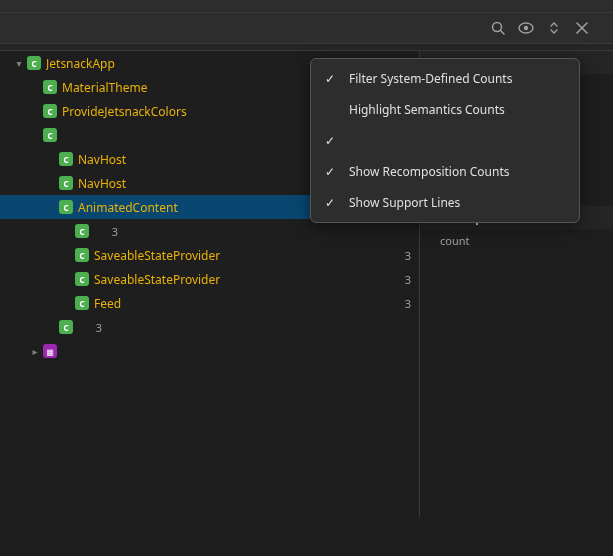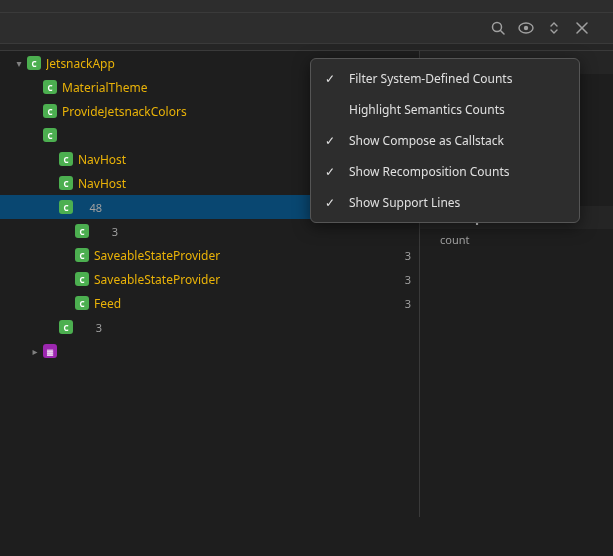--- a/index.html
+++ b/index.html
@@ -173,20 +173,21 @@
       margin-right: 4px;
       color: #808080;
       font-size: 10px;
     }
     .attr-item {
       padding: 3px 28px 3px 20px;
       color: #a0a0a0;
       font-size: 11px;
       min-height: 22px;
       display: flex;
+      align-items: center;
     }
     .dropdown-menu {
       position: absolute;
       top: 58px;
       left: 310px;
       background: #2d2d2d;
       border: 1px solid #555;
       border-radius: 6px;
       width: 270px;
       box-shadow: 0 4px 16px rgba(0,0,0,0.5);
@@ -306,20 +307,21 @@
         </span>
         <span class="item-name">NavHost</span>
         <span class="item-count">48</span>
       </div>
       <div class="tree-item selected">
         <span class="indent" style="width:36px"></span>
         <span class="chevron"></span>
         <span class="node-icon">
           <span class="compose-icon">C</span>
         </span>
+        <span class="item-name">AnimatedContent</span>
         <span class="item-count">48</span>
       </div>
       <div class="tree-item">
         <span class="indent" style="width:52px"></span>
         <span class="chevron"></span>
         <span class="node-icon">
           <span class="compose-icon">C</span>
         </span>
         <span class="item-count">3</span>
       </div>
@@ -405,21 +407,20 @@
 <div class="dropdown-item">
       <span class="check-icon">✓</span>
       <span>Filter System-Defined Counts</span>
     </div>
     <div class="dropdown-item no-check">
       <span class="check-icon"> </span>
       <span>Highlight Semantics Counts</span>
     </div>
     <div class="dropdown-item">
       <span class="check-icon">✓</span>
-      <span>Show Compose as Callstack</span>
     </div>
     <div class="dropdown-item">
       <span class="check-icon">✓</span>
       <span>Show Recomposition Counts</span>
     </div>
     <div class="dropdown-item">
       <span class="check-icon">✓</span>
       <span>Show Support Lines</span>
     </div>
   </div>

